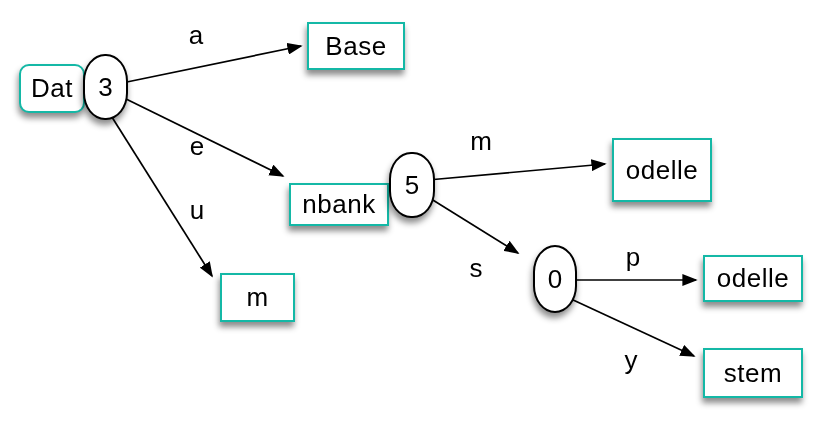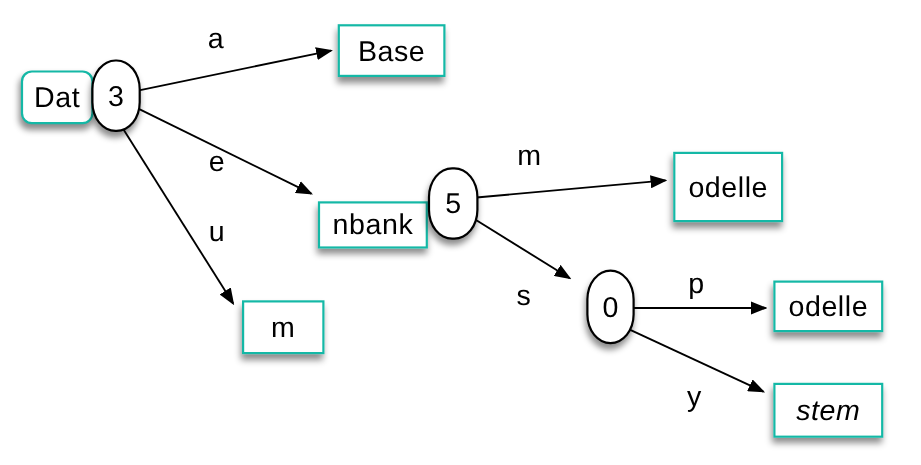--- a/index.html
+++ b/index.html
@@ -64,21 +64,21 @@
   
   .n-dat    { left: 19px;  top: 64px;  width: 66px;  height: 49px; border-radius: 10px; }
   .n-3      { left: 83px;  top: 54px;  width: 45px;  height: 66px; }
   .n-base   { left: 307px; top: 22px;  width: 98px;  height: 48px; }
   .n-nbank  { left: 289px; top: 162px; width: 100px; height: 43px; margin-top: 21px; }
   .n-5      { left: 389px; top: 152px; width: 46px;  height: 66px; }
   .n-odelle { left: 612px; top: 138px; width: 100px; height: 64px; }
   .n-m      { left: 220px; top: 273px; width: 75px;  height: 49px; }
   .n-0      { left: 533px; top: 245px; width: 44px;  height: 68px; }
   .n-rache  { left: 703px; top: 255px; width: 100px; height: 47px; }
-  .n-stem   { left: 703px; top: 348px; width: 100px; height: 50px; font-style: italic; }
+  .n-stem   { left: 703px; top: 348px; width: 100px; height: 50px; }
   
   .l-a { left: 196px; top: 35px; }
   .l-e { left: 197px; top: 146px; }
   .l-u { left: 197px; top: 210px; }
   .l-m { left: 481px; top: 141px; }
   .l-s { left: 476px; top: 268px; }
   .l-p { left: 633px; top: 257px; }
   .l-y { left: 631px; top: 360px; }
 </style>
 </head>

